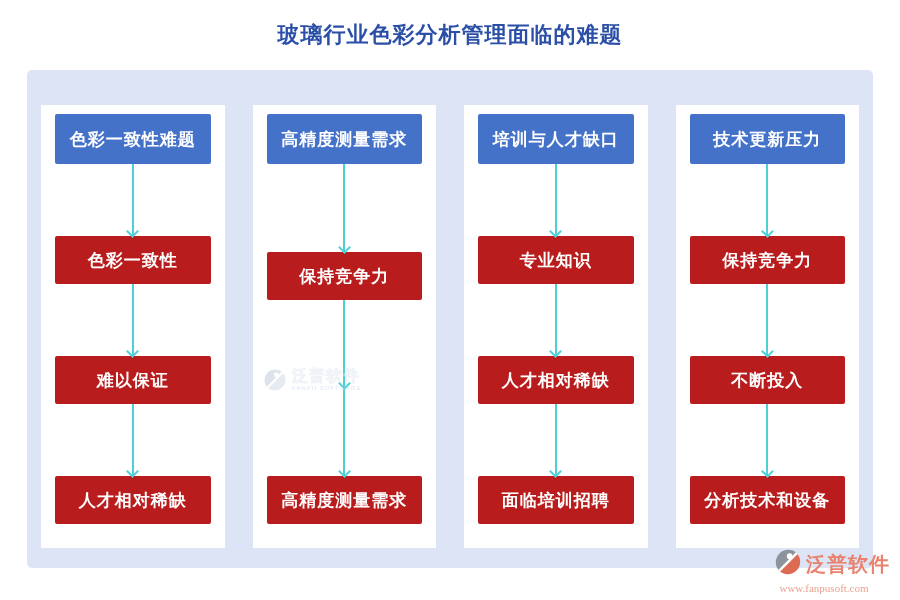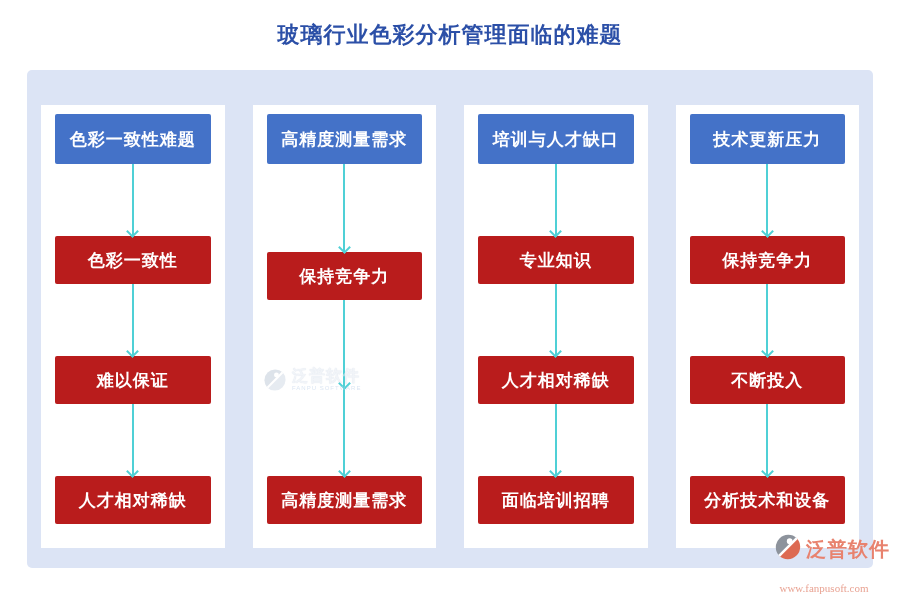--- a/index.html
+++ b/index.html
@@ -83,21 +83,21 @@
     width:132px;
     display:flex; flex-wrap:wrap; align-items:center; justify-content:flex-end;
   }
   .footer-logo .brand {
     font-size:20px; font-weight:bold; color:#e8826e;
     letter-spacing:1px; margin-left:3px;
   }
   .footer-logo .url {
     width:100%;
     font-size:11px; color:#e9a393;
-    text-align:center; margin-top:16px;
+    text-align:center; margin-top:1px;
     font-family:"Liberation Serif","DejaVu Serif",serif;
   }
   .logo-icon { display:inline-block; }
 </style>
 </head>
 <body>
 
 <div class="page-title">玻璃行业色彩分析管理面临的难题</div>
 
 <div class="panel">

